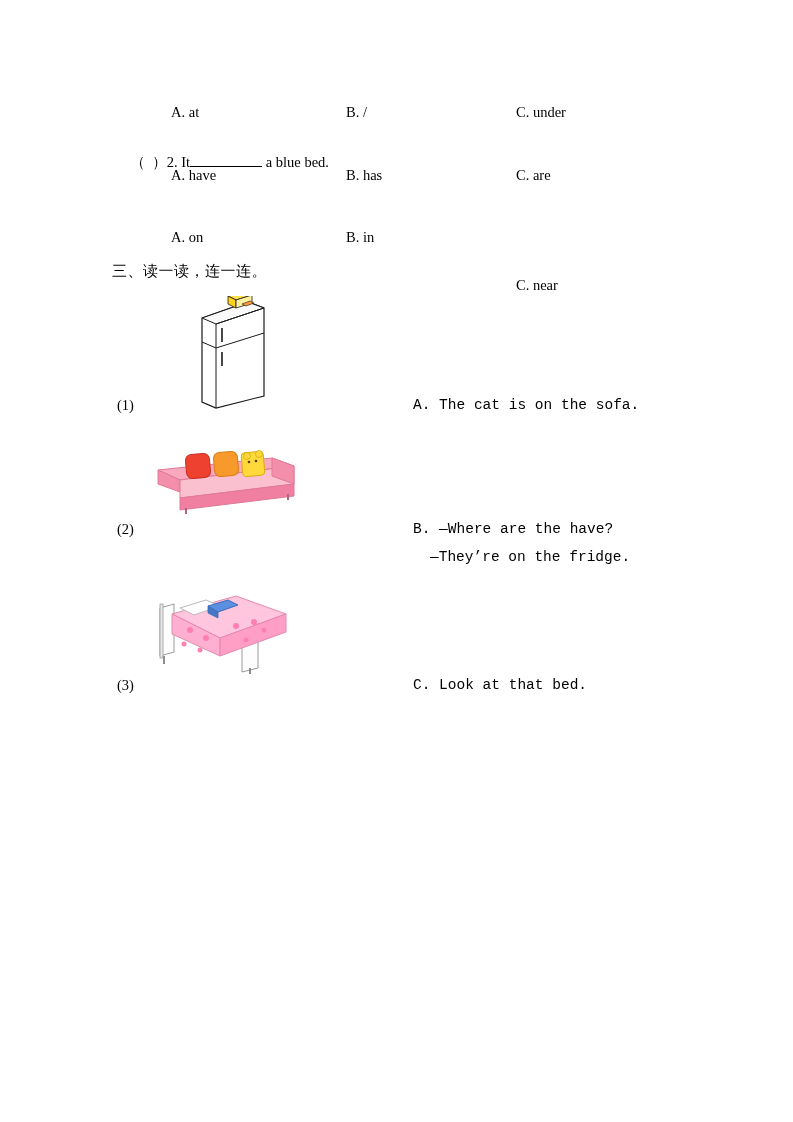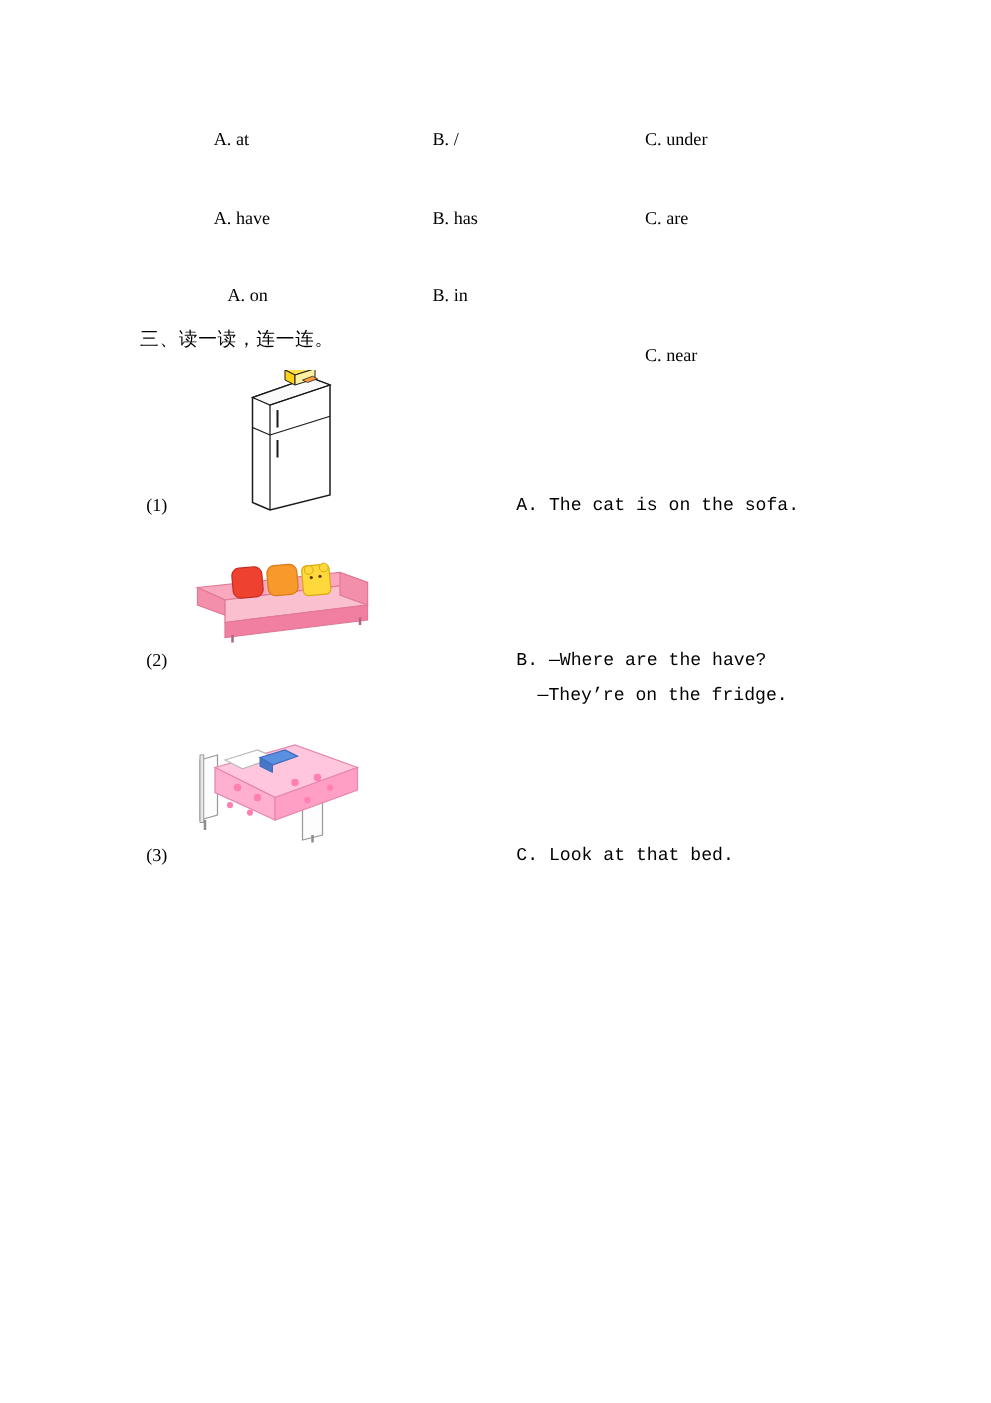--- a/index.html
+++ b/index.html
@@ -68,28 +68,31 @@
 <body>
 
 <div class="page">
 
   <div class="opt-row" style="left:116px; top:103px;">
     <span class="opt" style="left:55px;">A. at</span>
     <span class="opt" style="left:230px;">B. /</span>
     <span class="opt" style="left:400px;">C. under</span>
   </div>
 
+  <div class="q-line" style="left:116px; top:135px;">
+    <span>（  ）2. It</span><span class="blank" style="width:72px;"></span> <span>a blue bed.</span>
+  </div>
   <div class="opt-row" style="left:116px; top:166px;">
     <span class="opt" style="left:55px;">A. have</span>
     <span class="opt" style="left:230px;">B. has</span>
     <span class="opt" style="left:400px;">C. are</span>
   </div>
 
   <div class="opt-row" style="left:116px; top:228px;">
-    <span class="opt" style="left:55px;margin-left:11px;">A. on</span>
+    <span class="opt" style="left:55px;">A. on</span>
     <span class="opt" style="left:230px;">B. in</span>
     <span class="opt" style="left:400px;margin-top:48px;">C. near</span>
   </div>
 
   <div class="section-title" style="left:112px; top:262px;">三、读一读，连一连。</div>
 
   <div class="pic" style="left:186px; top:296px; width:90px; height:115px;">
     <svg width="90" height="115" viewBox="0 0 90 115">
 
       <polygon points="16,22 62,6 78,12 78,100 30,112 16,106" fill="#ffffff" stroke="#1a1a1a" stroke-width="1.2"></polygon>

